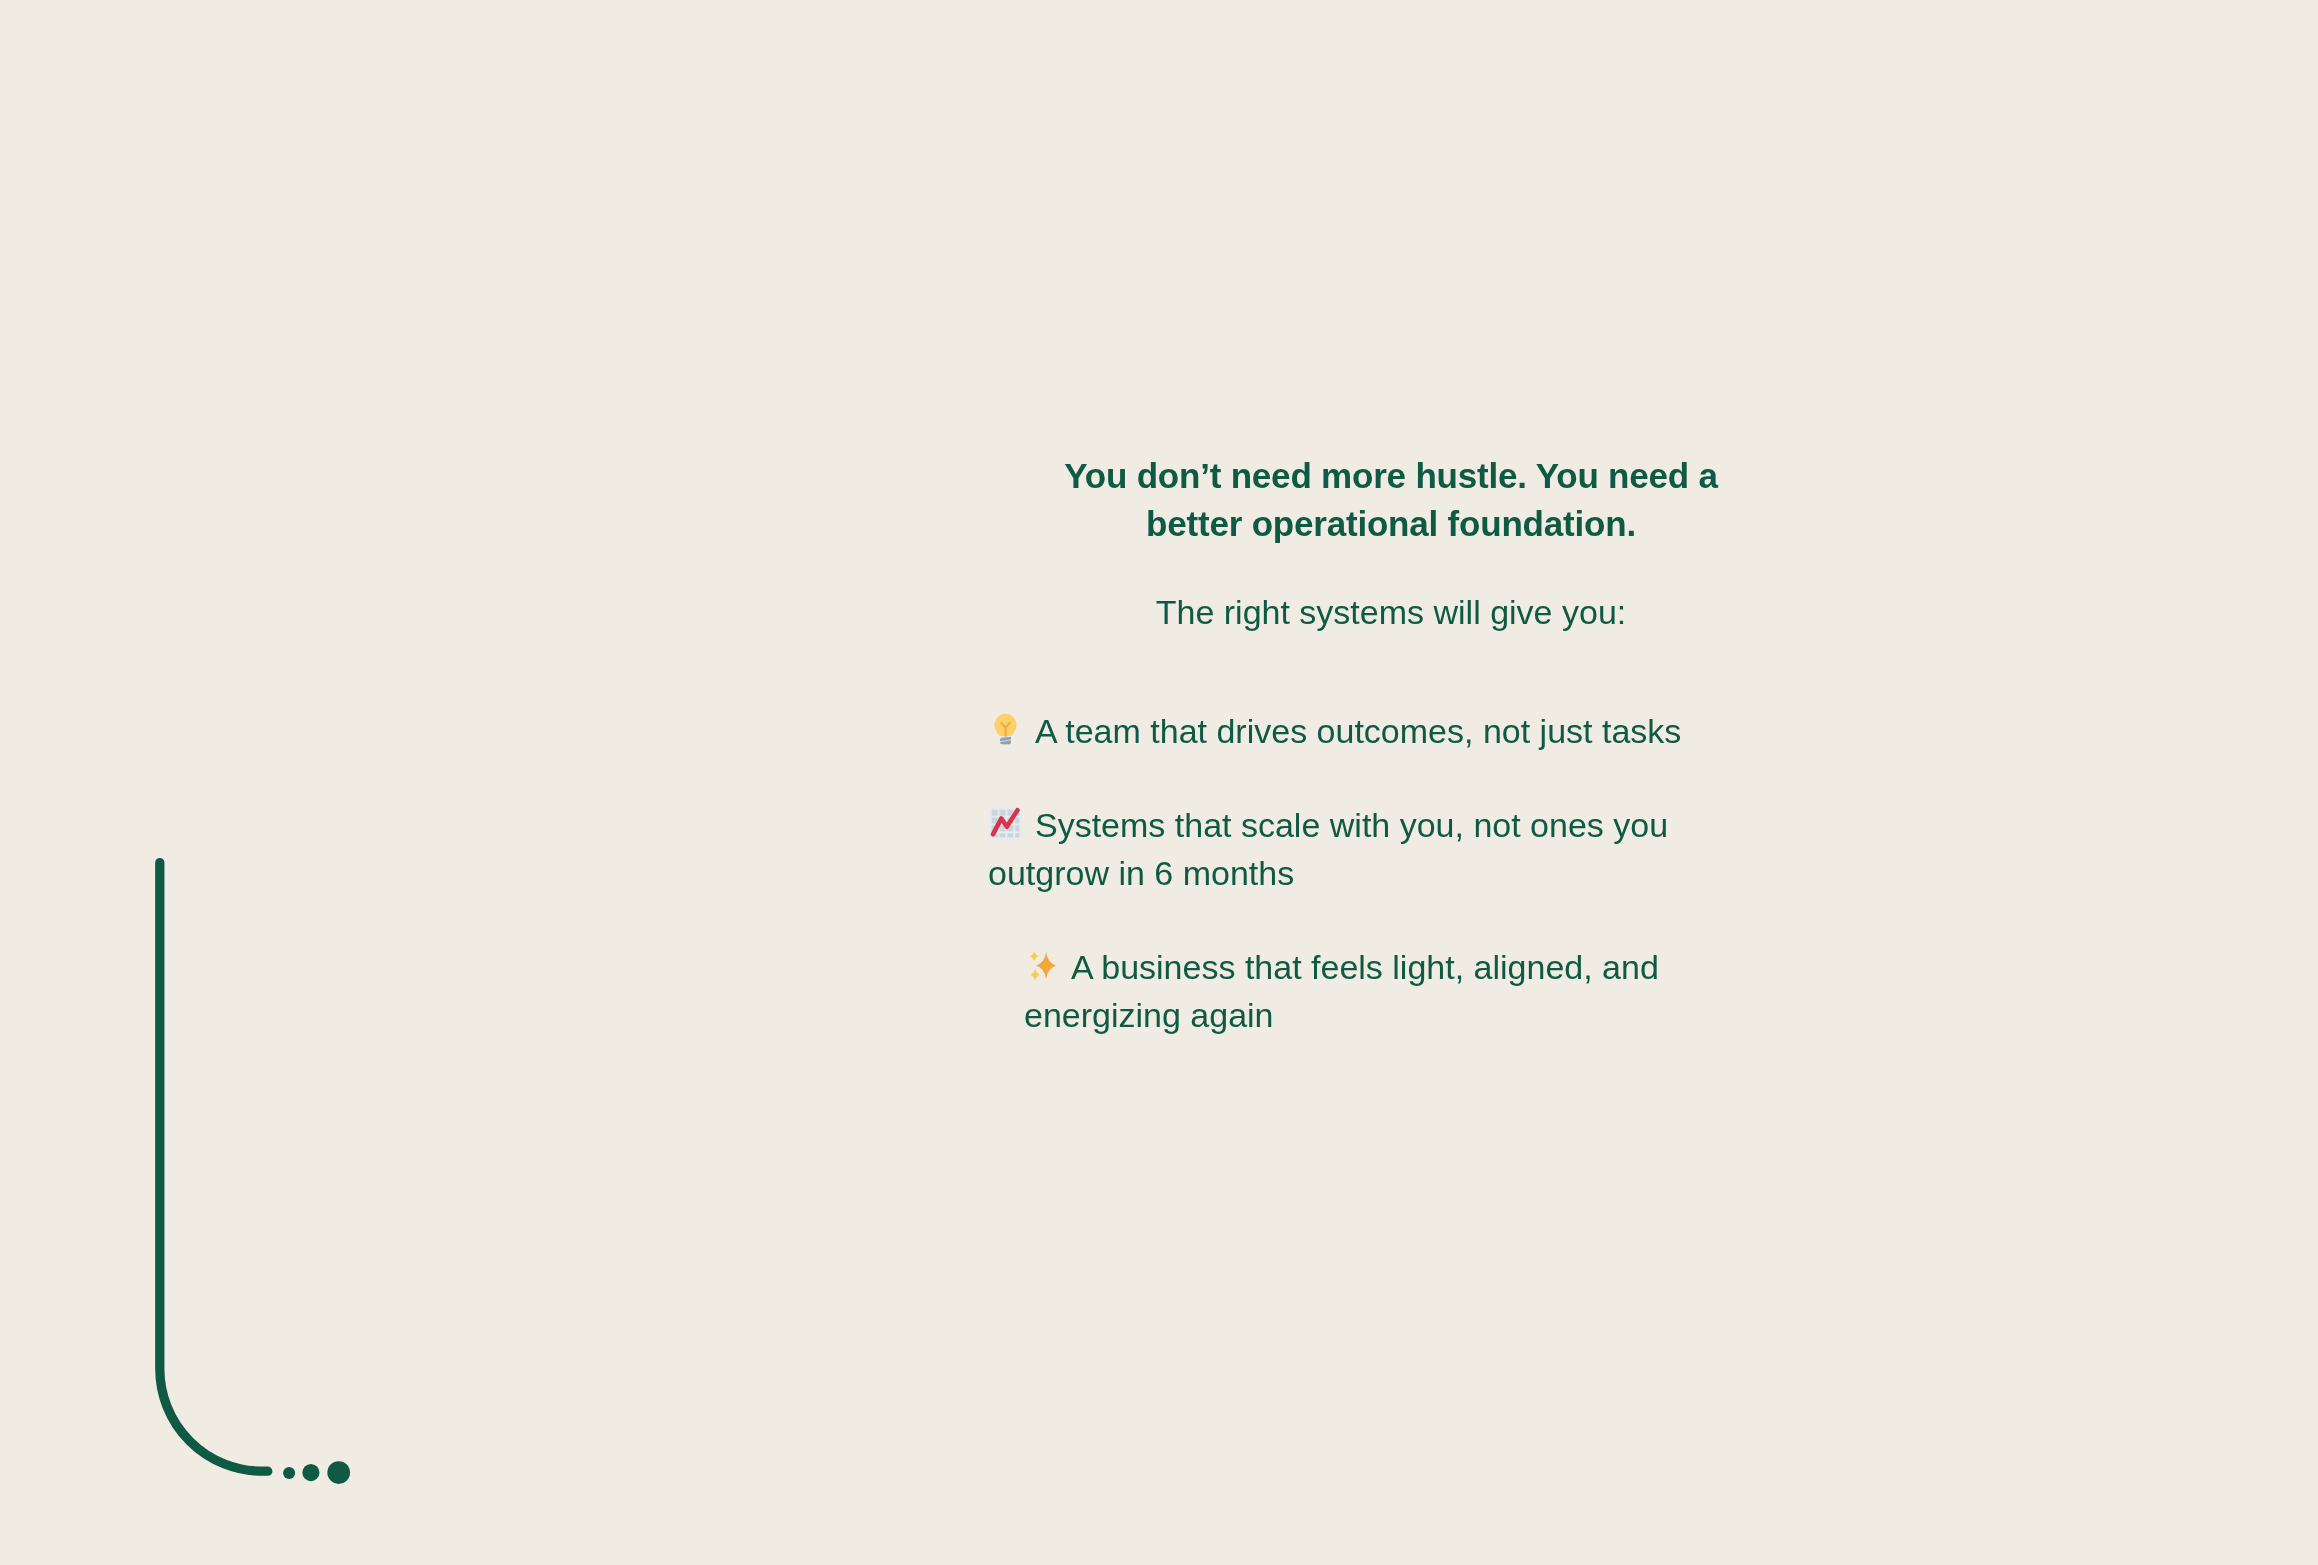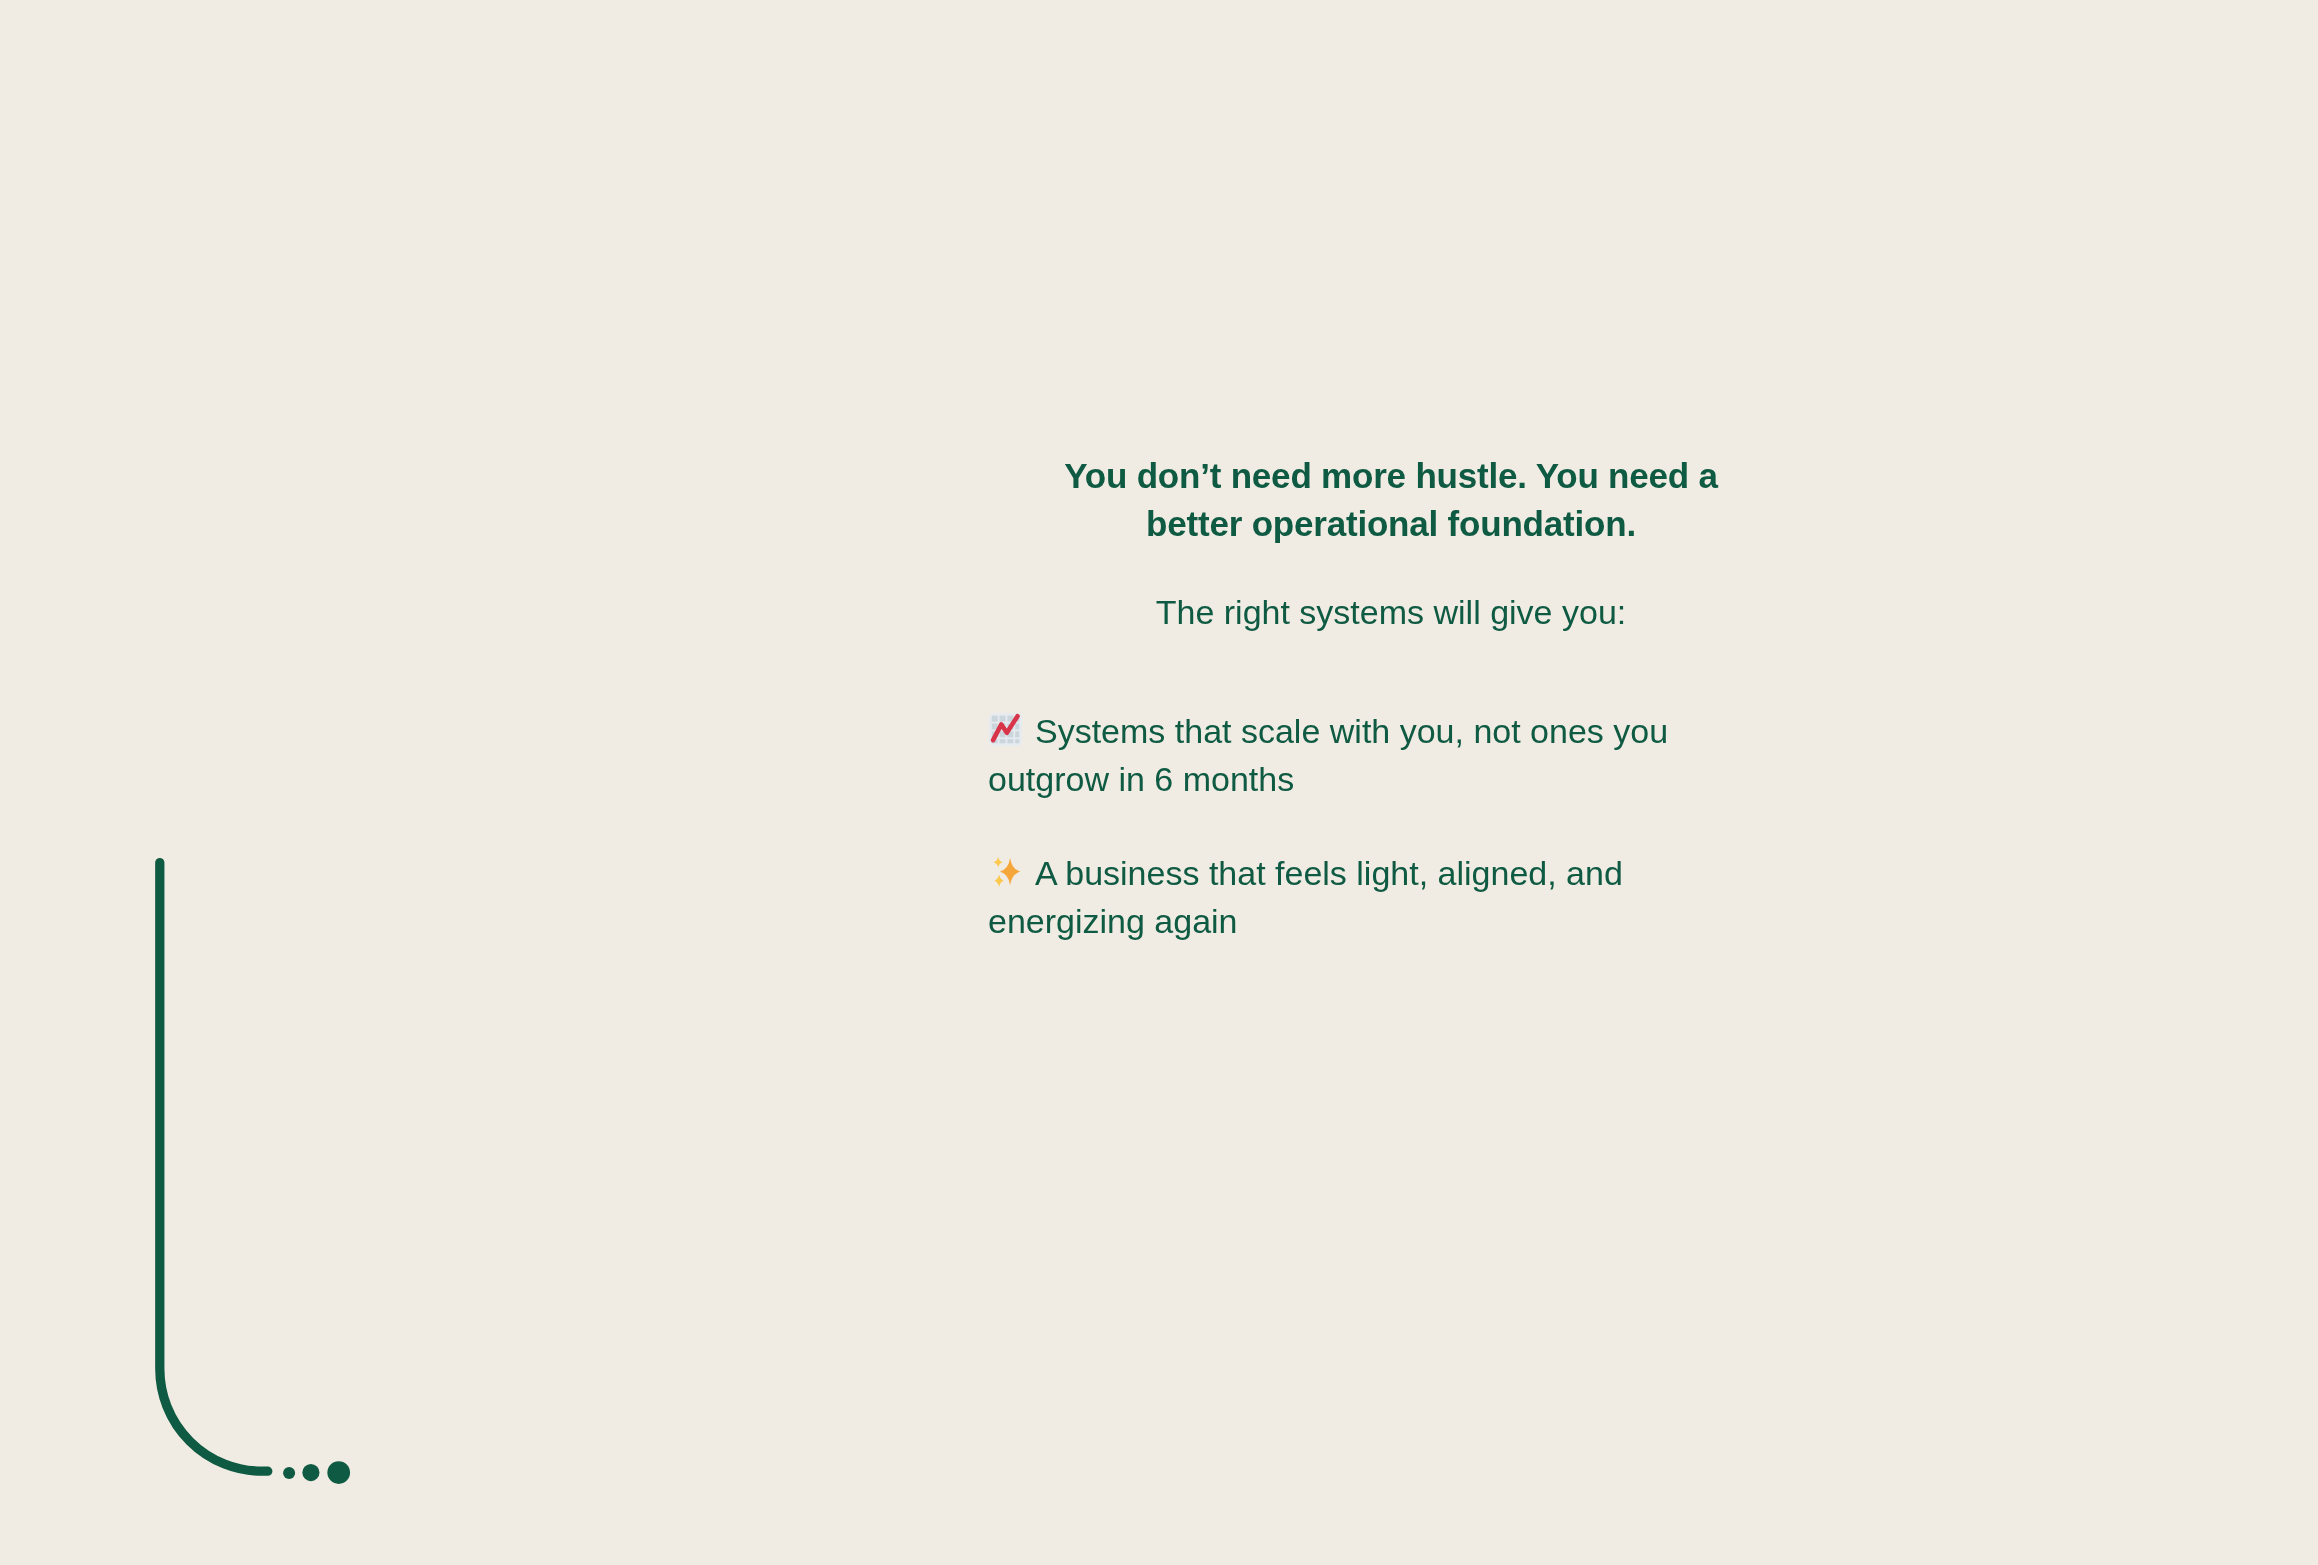--- a/index.html
+++ b/index.html
@@ -31,21 +31,21 @@
     font-size:34px;line-height:48px;font-weight:400;
     color:var(--green);
   }
   .benefits{
     position:absolute;left:988px;top:707px;width:761px;
   }
   .benefit{
     font-size:34px;line-height:48px;color:var(--green);
     margin:0 0 46px 0;
   }
-  .benefit:last-child{margin-bottom:0;}
+  .benefit:last-child{margin-bottom:0;margin-left:36px;}
   .benefit .icon{
     display:inline-block;width:35px;height:35px;
     vertical-align:-3.7px;margin-right:12px;
   }
   .benefit .text{white-space:pre-line;}
   .deco{position:absolute;display:block;}
   .deco-bl{left:148px;top:851px;}
 </style>
 </head>
 <body>
@@ -62,20 +62,29 @@
   </svg>
 
   <h1 class="headline">You don’t need more hustle. You need a
 better operational foundation.</h1>
 
   <p class="subheadline">The right systems will give you:</p>
 
   <div class="benefits">
 
 
+    <div class="benefit">
+      <svg class="icon" viewBox="0 0 76 76" aria-hidden="true">
+        <path d="M38 4 a24 24 0 0 1 24 24 c0 11 -7 17 -11 24 h-26 c-4 -7 -11 -13 -11 -24 a24 24 0 0 1 24 -24 z" fill="#FCD169"></path>
+        <path d="M38 52 V34 M38 34 L29 24 M38 34 L47 24" fill="none" stroke="#F3AE3C" stroke-width="5" stroke-linecap="round"></path>
+        <rect x="27" y="54" width="22" height="16" rx="5" fill="#C2CBD2"></rect>
+        <path d="M26 58 l24 -4 v5 l-24 4 z" fill="#8FA1AE"></path>
+        <path d="M26 66 l24 -4 v4 a5 5 0 0 1 -5 4 h-14 a5 5 0 0 1 -5 -4 z" fill="#8FA1AE"></path>
+      </svg><span class="text">A team that drives outcomes, not just tasks</span>
+    </div>
 
     <div class="benefit">
       <svg class="icon" viewBox="0 0 76 76" aria-hidden="true">
         <rect x="2" y="2" width="72" height="72" rx="12" fill="#E6EBEF"></rect>
         <g fill="#CBD5DC">
           <rect x="8" y="8" width="13" height="13"></rect>
             <rect x="25" y="8" width="13" height="13"></rect>
             <rect x="42" y="8" width="13" height="13"></rect>
             <rect x="59" y="8" width="9" height="13"></rect>
           <rect x="8" y="25" width="13" height="13"></rect>

